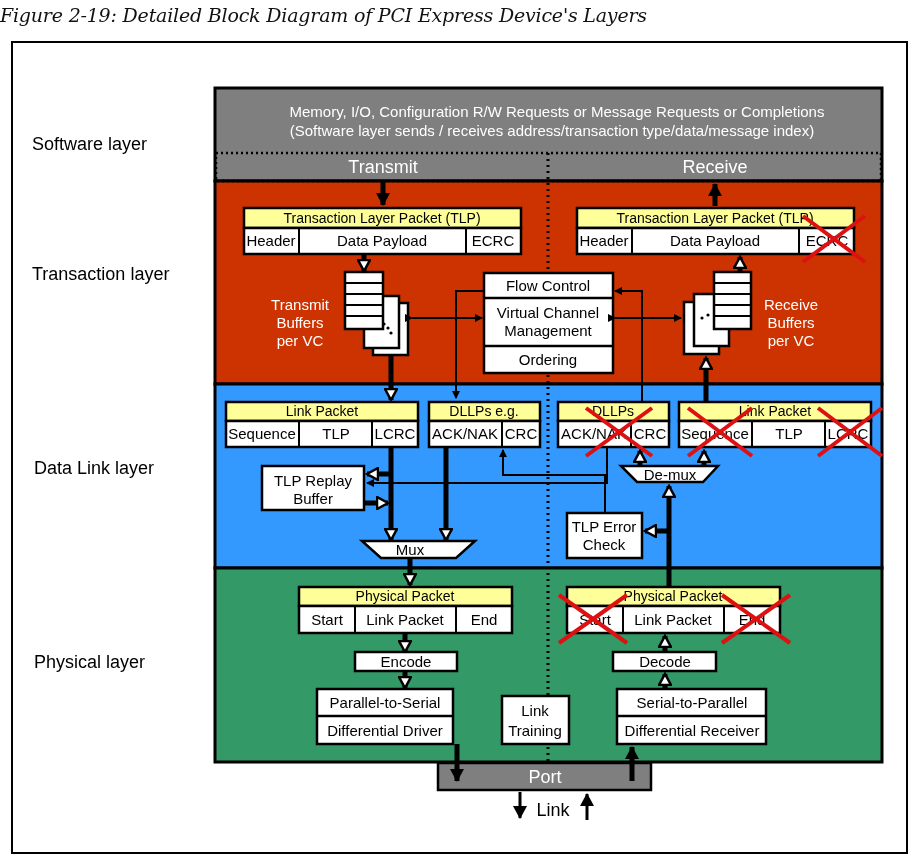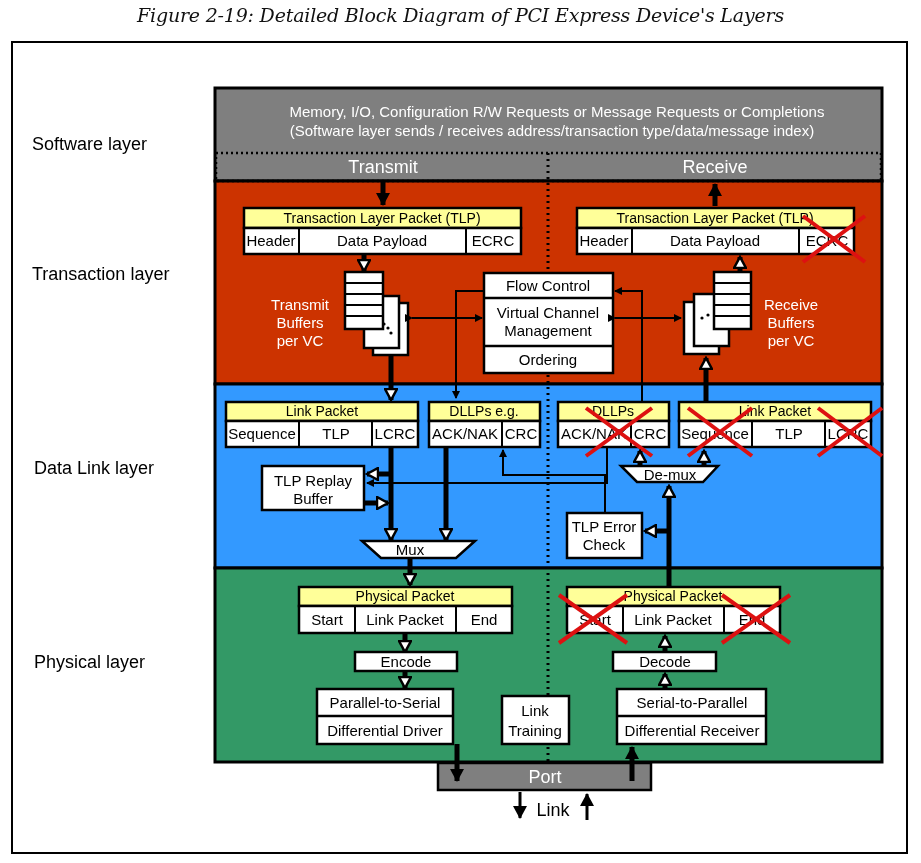--- a/index.html
+++ b/index.html
@@ -1,17 +1,17 @@
 <!DOCTYPE html>
 <html><head>
 <meta charset="utf-8">
 <style>
   html, body { margin:0; padding:0; background:#ffffff; }
   body { width:921px; height:863px; position:relative; overflow:hidden; }
-  #caption { position:absolute; left:0; top:4px; width:921px; text-align:center;
+  #caption { position:absolute; left:0; top:4px; width:921px; text-align:left;
     font-family:"DejaVu Serif","Liberation Serif",serif; font-style:italic; font-size:19px; color:#111; letter-spacing:-0.2px; }
   svg { position:absolute; left:0; top:0; }
   .sans { font-family:"Liberation Sans","DejaVu Sans",sans-serif; }
   .lbl { font-size:18px; fill:#000; }
   .t13 { font-size:14px; fill:#000; }
   .t14 { font-size:15px; fill:#000; }
   .wt { fill:#fff; }
   .box { fill:#fff; stroke:#000; stroke-width:2.5; }
   .ybox { fill:#ffff99; stroke:#000; stroke-width:2.5; }
   .wire { fill:none; stroke:#000; stroke-width:2; }

